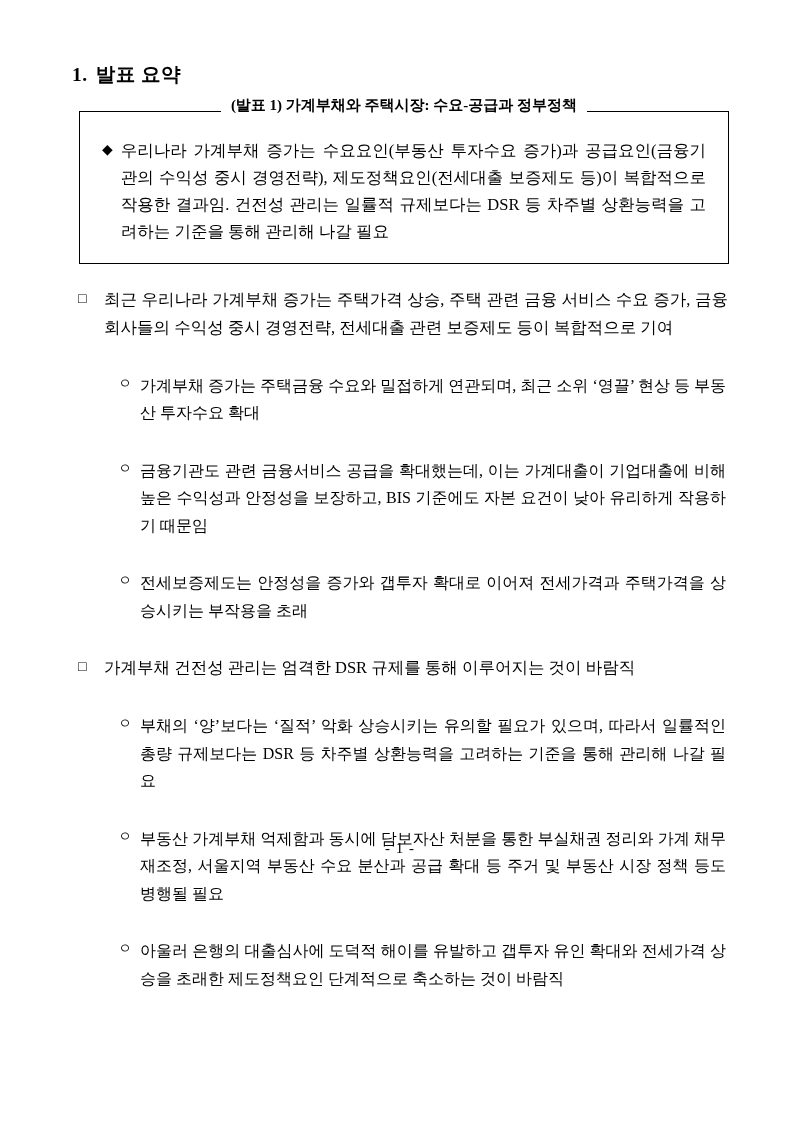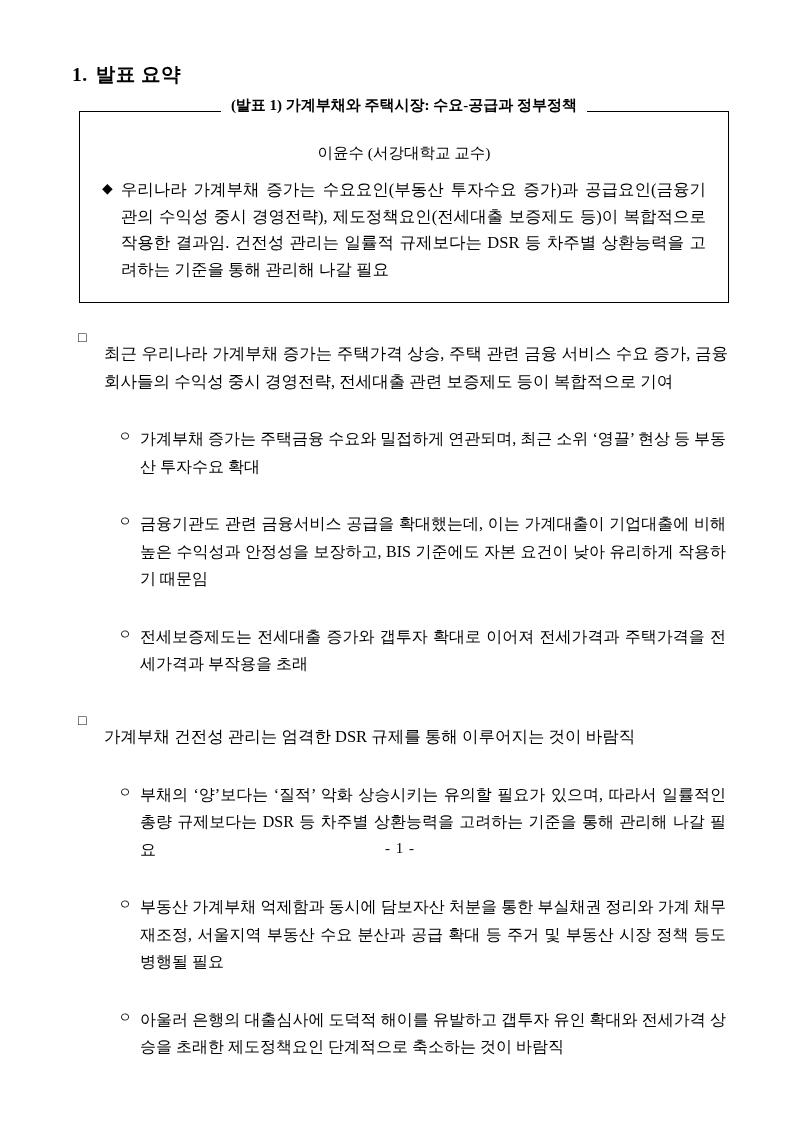--- a/index.html
+++ b/index.html
@@ -90,21 +90,20 @@
   }
   .lvl1 .marker {
     flex: 0 0 auto;
     width: 26px;
     font-size: 14px;
     line-height: 1.85;
   }
   .lvl1 .content {
     flex: 1 1 auto;
     padding-right: 4px;
-    margin-top: 15px;
   }
   .lvl2 {
     display: flex;
     align-items: flex-start;
     margin: 20px 0 0 46px;
     font-size: 16px;
     line-height: 1.72;
     text-align: justify;
   }
   .lvl2 .marker {
@@ -135,21 +134,20 @@
 <div class="page">
 
   <h1 class="section-title">
     <span class="num">1.</span><span>발표 요약</span>
   </h1>
 
   <div class="callout">
     <div class="callout-title">
       <span class="txt">(발표 1) 가계부채와 주택시장: 수요-공급과 정부정책</span>
     </div>
-    <div class="callout-author">이윤수 (서강대학교 교수)</div>
     <div class="callout-body">
       <span class="callout-bullet">◆</span>
       <span class="callout-text">우리나라 가계부채 증가는 수요요인(부동산 투자수요 증가)과 공급요인(금융기관의 수익성 중시 경영전략), 제도정책요인(전세대출 보증제도 등)이 복합적으로 작용한 결과임. 건전성 관리는 일률적 규제보다는 DSR 등 차주별 상환능력을 고려하는 기준을 통해 관리해 나갈 필요</span>
     </div>
   </div>
 
   <div class="lvl1">
     <span class="marker">□</span>
     <span class="content">최근 우리나라 가계부채 증가는 주택가격 상승, 주택 관련 금융 서비스 수요 증가, 금융회사들의 수익성 중시 경영전략, 전세대출 관련 보증제도 등이 복합적으로 기여</span>
   </div>
@@ -159,21 +157,21 @@
     <span class="content">가계부채 증가는 주택금융 수요와 밀접하게 연관되며, 최근 소위 ‘영끌’ 현상 등 부동산 투자수요 확대</span>
   </div>
 
   <div class="lvl2 gap-large">
     <span class="marker">ㅇ</span>
     <span class="content">금융기관도 관련 금융서비스 공급을 확대했는데, 이는 가계대출이 기업대출에 비해 높은 수익성과 안정성을 보장하고, BIS 기준에도 자본 요건이 낮아 유리하게 작용하기 때문임</span>
   </div>
 
   <div class="lvl2 gap-large">
     <span class="marker">ㅇ</span>
-    <span class="content">전세보증제도는 전세대출 증가와 갭투자 확대로 이어져 전세가격과 주택가격을 전세가격과 부작용을 초래</span>
+    <span class="content">전세보증제도는 안정성을 증가와 갭투자 확대로 이어져 전세가격과 주택가격을 상승시키는 부작용을 초래</span>
   </div>
 
   <div class="lvl1 gap-large">
     <span class="marker">□</span>
     <span class="content">가계부채 건전성 관리는 엄격한 DSR 규제를 통해 이루어지는 것이 바람직</span>
   </div>
 
   <div class="lvl2 gap-large">
     <span class="marker">ㅇ</span>
     <span class="content">부채의 ‘양’보다는 ‘질적’ 악화 상승시키는 유의할 필요가 있으며, 따라서 일률적인 총량 규제보다는 DSR 등 차주별 상환능력을 고려하는 기준을 통해 관리해 나갈 필요</span>

